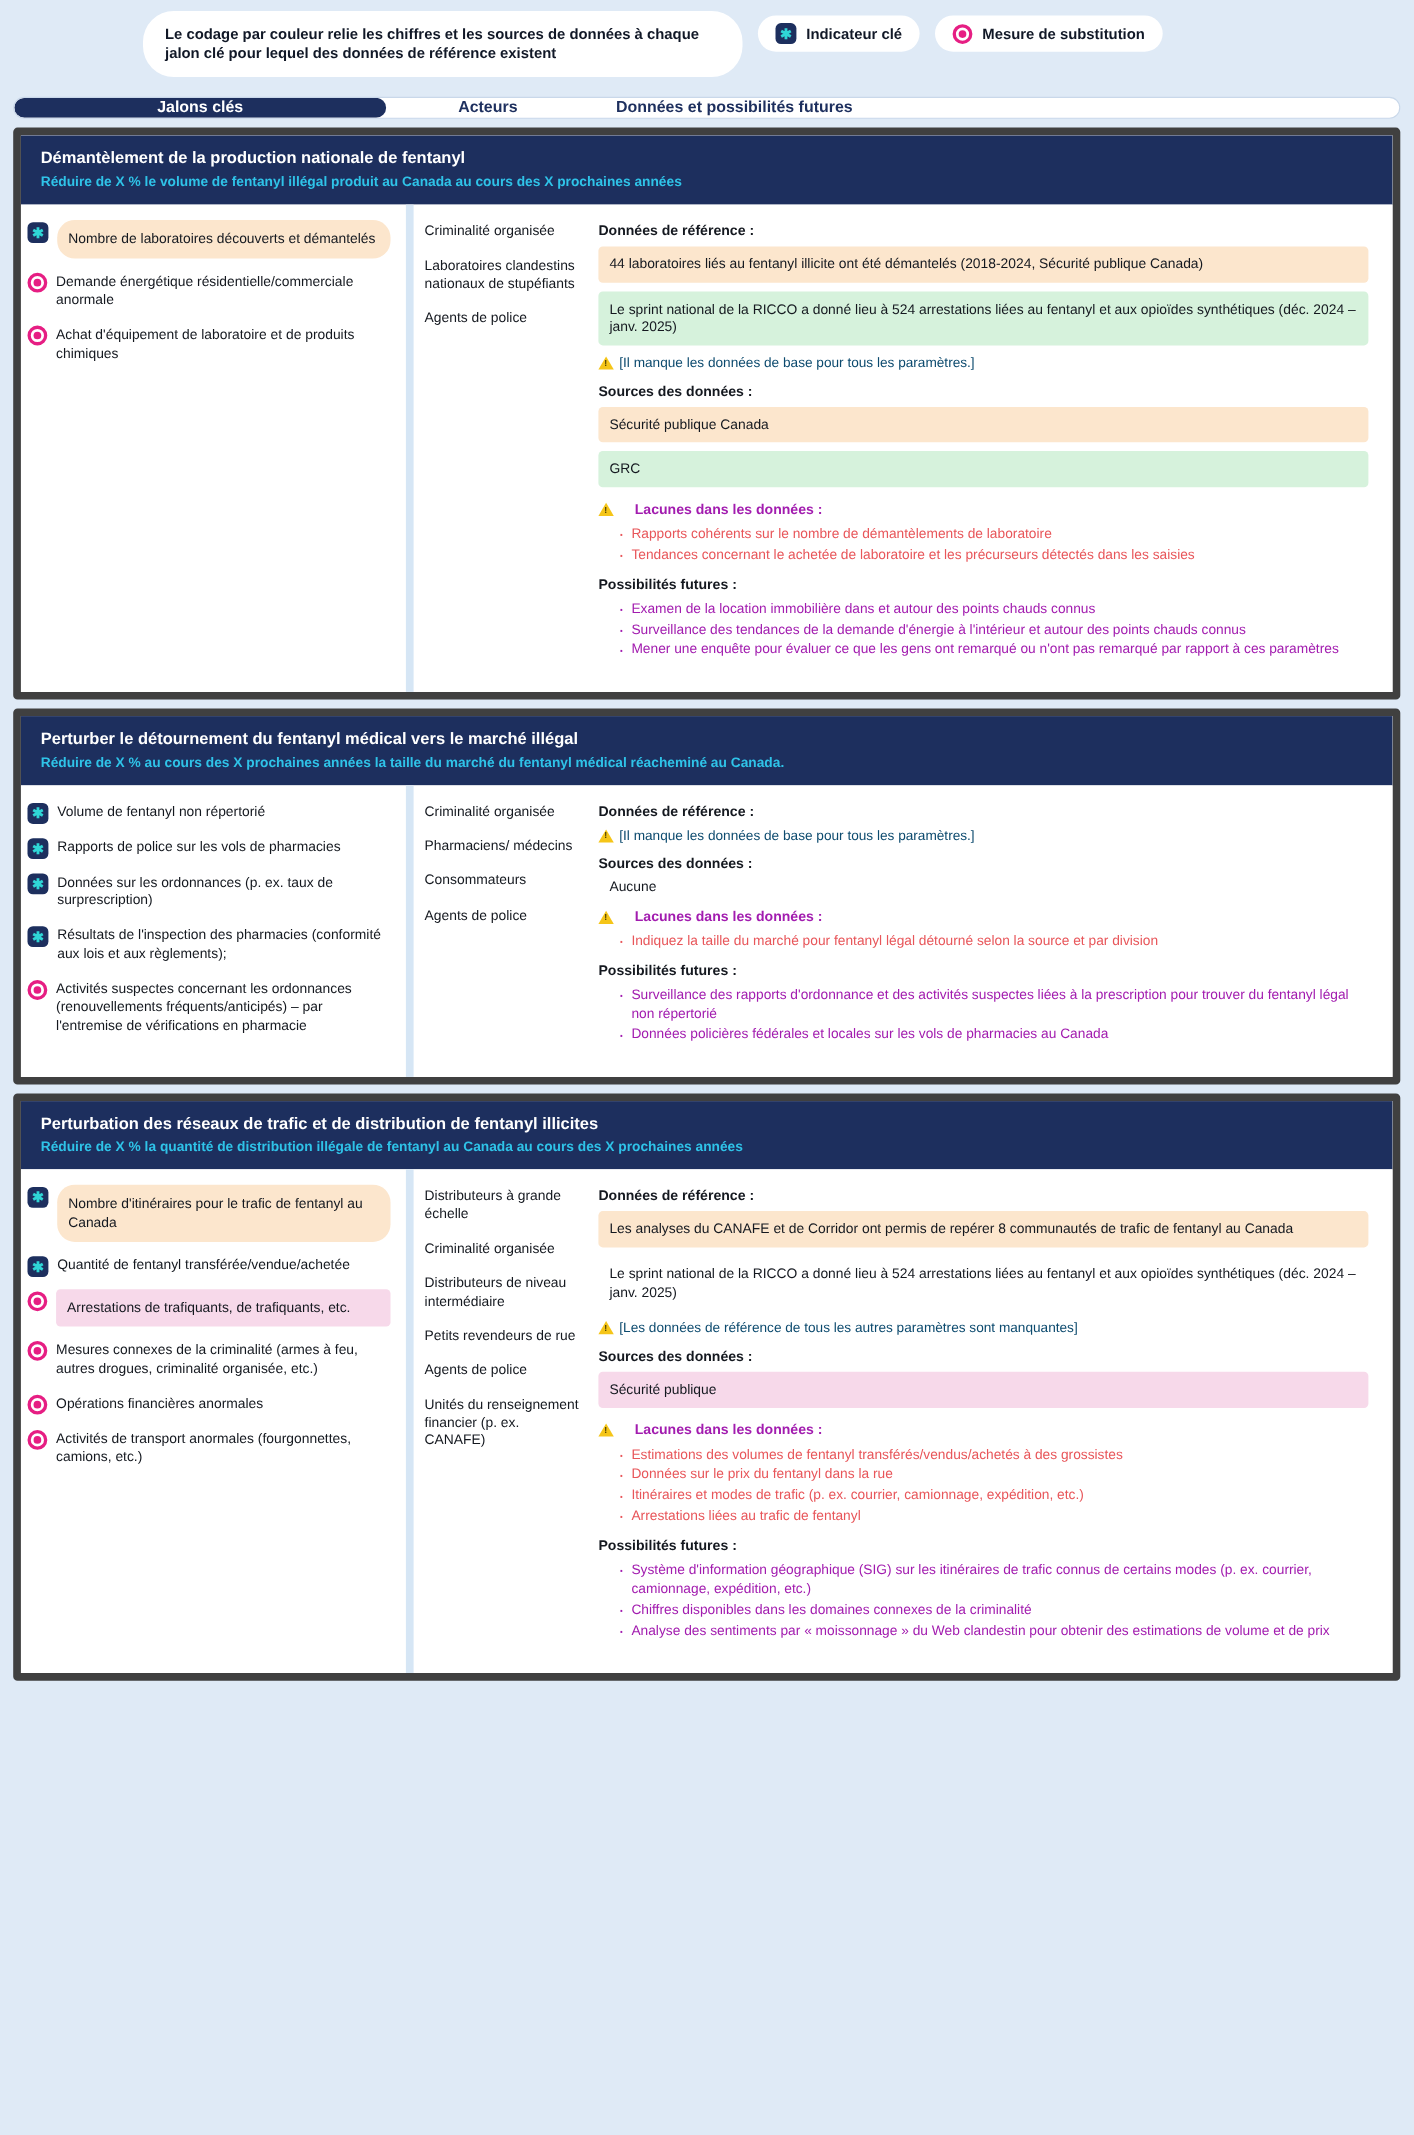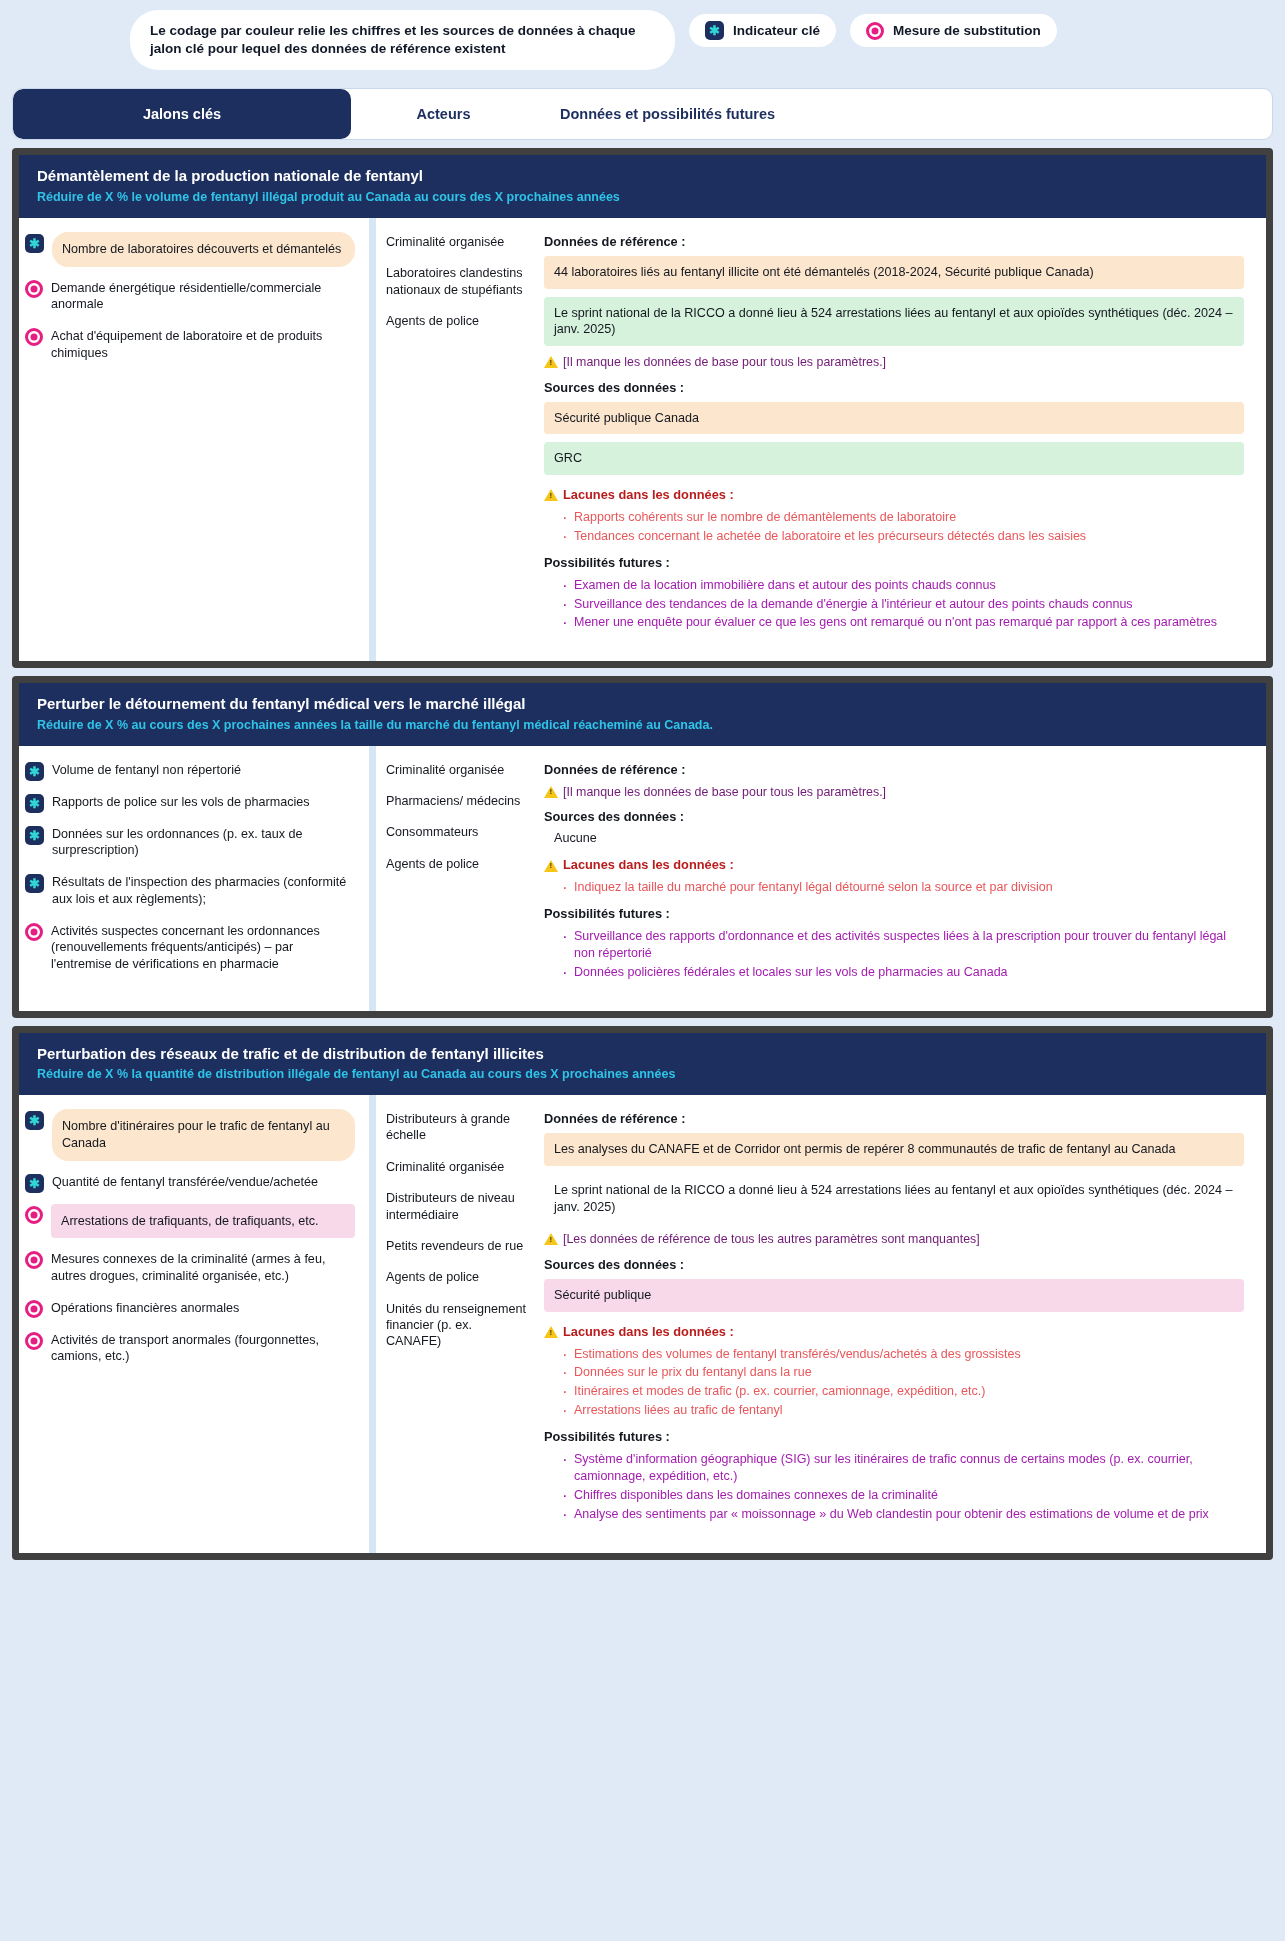--- a/index.html
+++ b/index.html
@@ -80,21 +80,21 @@
   .tabs-wrap {
     margin: 18px 12px 0 12px;
     position: relative;
   }
   .tabs {
     display: flex;
     align-items: stretch;
     background: #ffffff;
     border-radius: 10px;
     overflow: hidden;
-    height: 52px;
+    height: 20px;
     border: 1px solid #c9d8ea;
   }
   .tab {
     display: flex;
     align-items: center;
     justify-content: center;
     font-size: 14.5px;
     font-weight: 700;
     color: #1d2f5e;
     padding: 0 24px;
@@ -188,45 +188,45 @@
   }
 
   
   .d-label {
     font-size: 12.8px;
     font-weight: 700;
     color: #14181f;
     margin: 2px 0 7px 0;
   }
   .d-label.gap {
-    color: #b91c1c;
+    color: #a21caf;
     display: flex;
     align-items: center;
-    gap: 5px;
+    gap: 19px;
     margin-top: 12px;
   }
   .chip {
     font-size: 12.6px;
     line-height: 1.33;
     color: #14181f;
     padding: 8px 10px;
     border-radius: 4px;
     margin-bottom: 8px;
   }
   .chip.orange { background: #fce6cd; }
   .chip.green  { background: #d6f2dc; }
   .chip.pink   { background: #f7d9ea; }
   .chip.plain  { background: transparent; padding: 8px 10px; }
   .warn-line {
     display: flex;
     align-items: flex-start;
     gap: 5px;
     font-size: 12.4px;
     line-height: 1.33;
-    color: #701a75;
+    color: #0c4a6e;
     margin: 4px 0 9px 0;
   }
   .tri {
     flex: 0 0 auto;
     display: inline-block;
     width: 0; height: 0;
     border-left: 7px solid transparent;
     border-right: 7px solid transparent;
     border-bottom: 12px solid #f5c518;
     position: relative;

